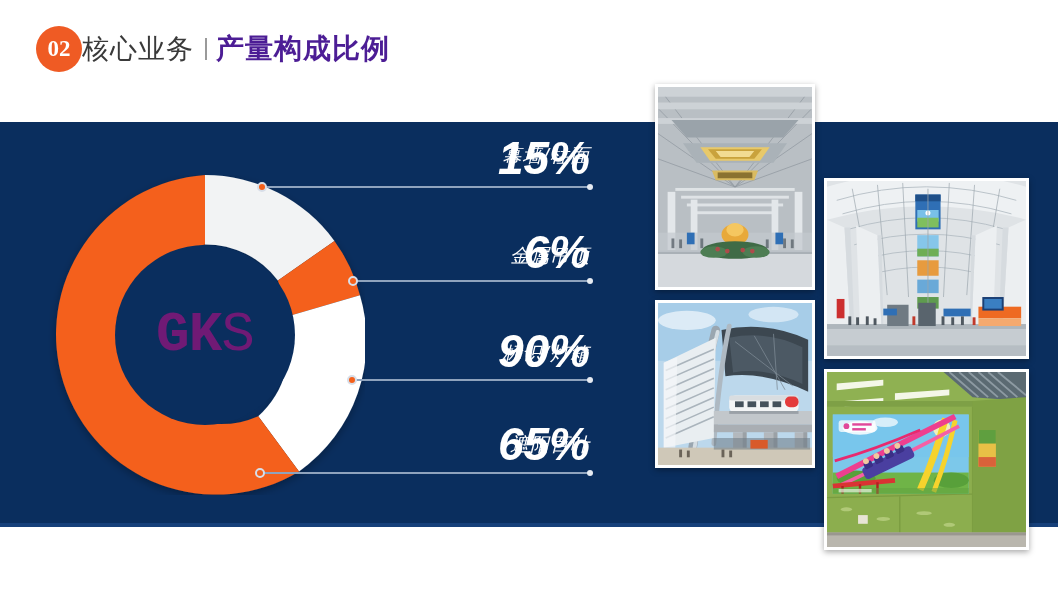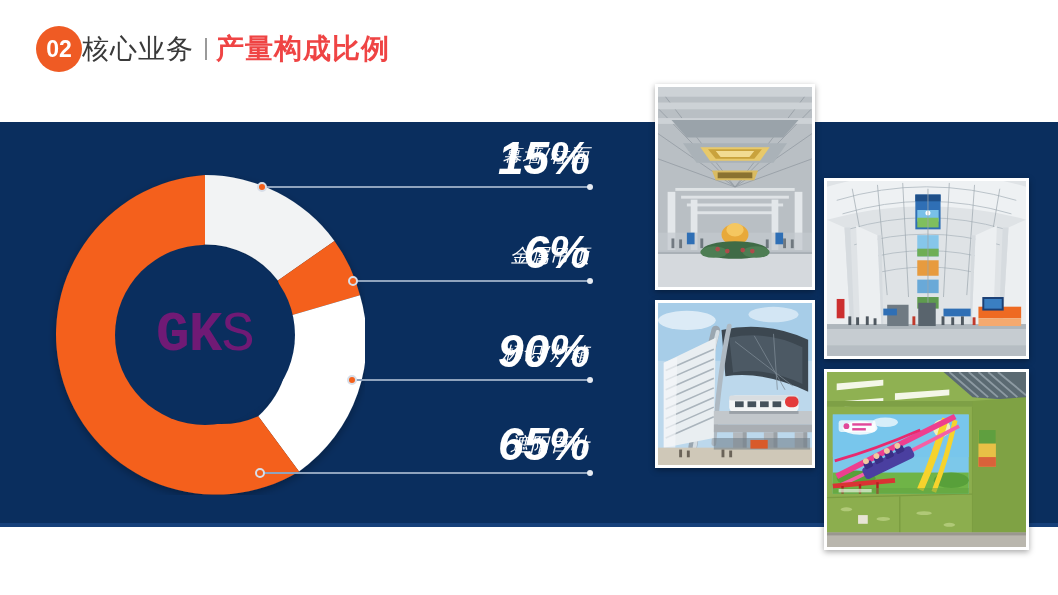--- a/index.html
+++ b/index.html
@@ -16,35 +16,35 @@
   }
   #header-inner{
     position:absolute;left:36px;top:25px;
     display:flex;align-items:center;height:48px;
   }
   #badge{
     width:46px;height:46px;border-radius:50%;
     background:#EF5B24;color:#ffffff;
     display:flex;align-items:center;justify-content:center;
     font-size:23px;font-weight:bold;letter-spacing:0px;
-    font-family:Liberation Sans, sans-serif;
+    font-family:Liberation Serif, serif;
     flex:0 0 auto;
     text-align:right;
   }
   #header-sub{
     margin-left:0;font-size:27px;color:#3a3a3a;
     font-family:"DejaVu Sans","Liberation Sans",sans-serif;
     letter-spacing:1px;font-weight:400;white-space:nowrap;
   }
   #header-divider{
     margin:0 9px 0 11px;width:2px;height:22px;background:#9a9a9a;
     display:inline-block;
   }
   #header-title{
-    font-size:28px;color:#ef4444;font-weight:bold;letter-spacing:1px;
+    font-size:28px;color:#4c1d95;font-weight:bold;letter-spacing:1px;
     font-family:"DejaVu Sans","Liberation Sans",sans-serif;white-space:nowrap;
   }
 
   
   #band{
     position:absolute;left:0;top:122px;width:1058px;height:405px;
     background:#0A2E5E;
   }
   #band-bottomline{
     position:absolute;left:0;top:523px;width:1058px;height:4px;

